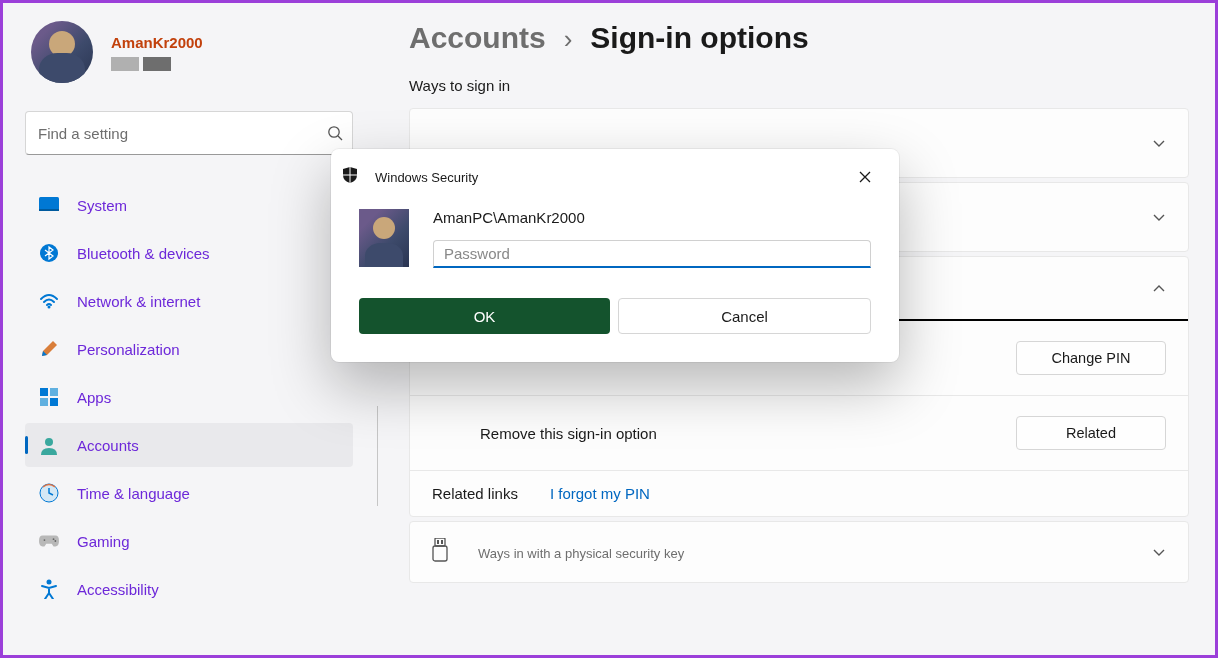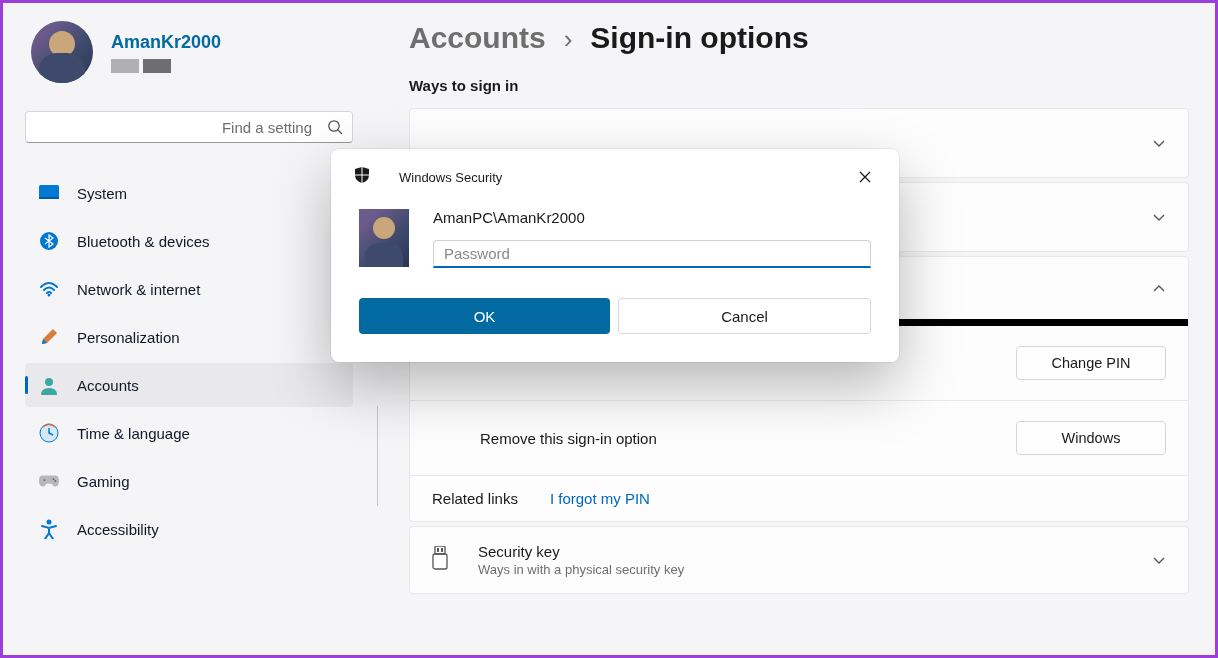--- a/index.html
+++ b/index.html
@@ -5,85 +5,85 @@
 * { box-sizing: border-box; margin: 0; padding: 0; font-family: "Segoe UI", "Segoe UI Variable", -apple-system, sans-serif; }
 body { background: #f5f5f7; width: 1218px; height: 658px; overflow: hidden; position: relative; border: 3px solid #9b3fd9; }
 .app { display: flex; height: 100%; }
 
 
 .sidebar { width: 370px; padding: 18px 20px 0 22px; display: flex; flex-direction: column; }
 .profile { display: flex; align-items: center; gap: 18px; margin-bottom: 28px; padding-left: 6px; }
 .avatar-large { width: 62px; height: 62px; border-radius: 50%; background: linear-gradient(135deg, #6b5a8a 20%, #3d4a6b 60%, #2a3552 100%); position: relative; overflow: hidden; }
 .avatar-large::before { content: ""; position: absolute; top: 10px; left: 18px; width: 26px; height: 26px; background: #c9a77a; border-radius: 50%; }
 .avatar-large::after { content: ""; position: absolute; bottom: -10px; left: 8px; width: 46px; height: 40px; background: #3d4a6b; border-radius: 40% 40% 0 0; }
-.profile-name { font-size: 18px; font-weight: 600; color: #0369a1; margin-bottom: 4px; }
+.profile-name { font-size: 15px; font-weight: 600; color: #c2410c; margin-bottom: 4px; }
 .profile-boxes { display: flex; gap: 4px; margin-top: 6px; }
 .profile-boxes span { width: 28px; height: 14px; }
 .profile-boxes span:first-child { background: #b0b0b0; }
 .profile-boxes span:last-child { background: #6e6e6e; }
 
 .search-wrap { position: relative; margin-bottom: 28px; }
-.search-input { width: 100%; height: 32px; border: 1px solid #d6d6d6; border-bottom: 1px solid #999; border-radius: 4px; padding: 0 40px 0 12px; font-size: 15px; color: #555; background: #fff; outline: none; text-align: right; }
+.search-input { width: 100%; height: 44px; border: 1px solid #d6d6d6; border-bottom: 1px solid #999; border-radius: 4px; padding: 0 40px 0 12px; font-size: 15px; color: #555; background: #fff; outline: none; }
 .search-input::placeholder { color: #6e6e6e; }
 .search-icon { position: absolute; right: 10px; top: 50%; transform: translateY(-50%); width: 16px; height: 16px; }
 
 .nav { display: flex; flex-direction: column; gap: 4px; }
-.nav-item { display: flex; align-items: center; gap: 18px; padding: 12px 14px; border-radius: 4px; cursor: pointer; font-size: 15px; color: #0f172a; position: relative; }
+.nav-item { display: flex; align-items: center; gap: 18px; padding: 12px 14px; border-radius: 4px; cursor: pointer; font-size: 15px; color: #6d28d9; position: relative; }
 .nav-item.active { background: #e9e9ec; }
 .nav-item.active::before { content: ""; position: absolute; left: 0; top: 50%; transform: translateY(-50%); width: 3px; height: 18px; background: #0067c0; border-radius: 2px; }
 .nav-icon { width: 20px; height: 20px; display: flex; align-items: center; justify-content: center; flex-shrink: 0; }
 
 
 .main { flex: 1; padding: 18px 26px 0 36px; overflow: hidden; }
 .breadcrumb { display: flex; align-items: baseline; gap: 18px; margin-bottom: 22px; }
 .crumb-parent { font-size: 30px; font-weight: 600; color: #6e6e6e; }
 .crumb-sep { font-size: 26px; color: #6e6e6e; font-weight: 400; }
 .crumb-current { font-size: 30px; font-weight: 600; color: #1a1a1a; }
-.section-title { font-size: 15px; font-weight: 700; color: #1a1a1a; margin-bottom: 14px; }
+.section-title { font-size: 15px; font-weight: 400; color: #1a1a1a; margin-bottom: 14px; }
 
 .card { background: #fdfdfd; border: 1px solid #e8e8e8; border-radius: 4px; margin-bottom: 4px; }
 .card-head { display: flex; align-items: center; padding: 18px 22px; gap: 24px; }
 .card-head.collapsed { height: 68px; }
 .card-head.expanded { height: 62px; }
 .card-icon { width: 22px; flex-shrink: 0; }
 .card-text { flex: 1; min-width: 0; }
 .card-title { font-size: 15px; color: #1a1a1a; }
 .card-sub { font-size: 13px; color: #6e6e6e; margin-top: 2px; }
 .chevron { width: 14px; height: 14px; flex-shrink: 0; }
 
-.card-body { border-top: 7px solid #000000; }
+.card-body { border-top: 2px solid #000000; }
 .card-row { display: flex; align-items: center; padding: 20px 22px 20px 70px; gap: 20px; border-bottom: 1px solid #e8e8e8; }
 .card-row:last-child { border-bottom: none; }
 .row-text { flex: 1; font-size: 15px; color: #1a1a1a; }
 .row-btn { background: #fefefe; border: 1px solid #d6d6d6; border-radius: 4px; padding: 8px 22px; font-size: 14.5px; color: #1a1a1a; cursor: pointer; min-width: 150px; text-align: center; }
 
 .related { display: flex; align-items: center; gap: 32px; padding: 14px 22px; font-size: 15px; }
 .related-label { color: #1a1a1a; }
 .related-link { color: #0067c0; cursor: pointer; }
 
 
 .dialog-overlay { position: absolute; inset: 0; display: flex; align-items: flex-start; justify-content: flex-start; pointer-events: none; }
 .dialog { position: absolute; left: 328px; top: 146px; width: 568px; background: #fff; border-radius: 8px; box-shadow: 0 24px 60px rgba(0,0,0,0.28), 0 0 0 1px rgba(0,0,0,0.05); padding: 0; pointer-events: auto; }
-.dialog-header { display: flex; align-items: center; padding: 16px 22px 8px 22px; gap: 28px; }
+.dialog-header { display: flex; align-items: center; padding: 16px 22px 8px 10px; gap: 16px; }
 .shield-icon { width: 18px; height: 18px; }
 .dialog-header-title { font-size: 13px; color: #1a1a1a; flex: 1; }
 .close-btn { width: 24px; height: 24px; display: flex; align-items: center; justify-content: center; cursor: pointer; border: none; background: none; }
 .dialog-body { padding: 12px 28px 24px 28px; }
 .dialog-heading { font-size: 22px; font-weight: 600; color: #1a1a1a; margin-bottom: 24px; }
 .cred-row { display: flex; gap: 18px; align-items: flex-start; }
 .avatar-small { width: 50px; height: 58px; background: linear-gradient(135deg, #6b5a8a 20%, #3d4a6b 60%, #2a3552 100%); position: relative; overflow: hidden; }
 .avatar-small::before { content: ""; position: absolute; top: 8px; left: 14px; width: 22px; height: 22px; background: #c9a77a; border-radius: 50%; }
 .avatar-small::after { content: ""; position: absolute; bottom: -8px; left: 6px; width: 38px; height: 32px; background: #3d4a6b; border-radius: 40% 40% 0 0; }
 .cred-fields { flex: 1; margin-left: 6px; }
 .account-label { font-size: 15px; color: #1a1a1a; margin-bottom: 14px; }
 .password-input { width: 100%; height: 28px; border: 1px solid #d0d0d0; border-bottom: 2px solid #0067c0; border-radius: 4px 4px 0 0; padding: 11px 10px; font-size: 15px; outline: none; }
 .password-input::placeholder { color: #888; }
 .dialog-actions { display: flex; gap: 8px; padding: 6px 28px 28px 28px; }
 .dlg-btn { flex: 1; height: 36px; border-radius: 4px; font-size: 15px; cursor: pointer; }
-.dlg-btn.primary { background: #0369a1; color: #fff; border: none; }
+.dlg-btn.primary { background: #14532d; color: #fff; border: none; }
 .dlg-btn.secondary { background: #fff; color: #1a1a1a; border: 1px solid #d6d6d6; }
 
 .spine { position: absolute; left: 374px; top: 403px; width: 1px; height: 100px; background: #c6c6c6; }
 </style>
 </head>
 <body>
 
 <div class="app">
 
   <aside class="sidebar">
@@ -136,20 +136,31 @@
       </div>
       <div class="nav-item">
         <span class="nav-icon">
             <svg width="20" height="20" viewBox="0 0 20 20">
               <path d="M14 2 L18 6 L8 16 L3 17 L4 12 Z" fill="#d97e3a"></path>
               <path d="M3 17 L4 12 L8 16 Z" fill="#0078d4"></path>
             </svg>
           </span>
         <span>Personalization</span>
       </div>
+      <div class="nav-item">
+        <span class="nav-icon">
+            <svg width="18" height="18" viewBox="0 0 18 18">
+              <rect x="0" y="0" width="8" height="8" fill="#0078d4"></rect>
+              <rect x="10" y="0" width="8" height="8" fill="#60b0e0"></rect>
+              <rect x="0" y="10" width="8" height="8" fill="#60b0e0"></rect>
+              <rect x="10" y="10" width="8" height="8" fill="#0078d4"></rect>
+            </svg>
+          </span>
+        <span>Apps</span>
+      </div>
       <div class="nav-item active">
         <span class="nav-icon">
             <svg width="20" height="20" viewBox="0 0 20 20">
               <circle cx="10" cy="7" r="4" fill="#3aa89e"></circle>
               <path d="M2 20 Q2 13 10 13 Q18 13 18 20 Z" fill="#3aa89e"></path>
             </svg>
           </span>
         <span>Accounts</span>
       </div>
       <div class="nav-item">
@@ -219,39 +230,38 @@
             <path d="M2 10 L7 5 L12 10" fill="none" stroke="#555" stroke-width="1.4"></path>
           </svg>
       </div>
       <div class="card-body">
         <div class="card-row">
           <span class="row-text" style="visibility:hidden">Change your PIN</span>
           <button class="row-btn">Change PIN</button>
         </div>
         <div class="card-row">
           <span class="row-text">Remove this sign-in option</span>
-          <button class="row-btn">Windows</button>
+          <button class="row-btn">Related</button>
         </div>
         <div class="related">
           <span class="related-label">Related links</span>
           <a class="related-link">I forgot my PIN</a>
         </div>
       </div>
     </div>
 
     <div class="card" style="margin-top:4px">
       <div class="card-head" style="padding:16px 22px">
         <span class="card-icon"><svg width="16" height="24" viewBox="0 0 16 24">
               <rect x="3" y="0" width="10" height="8" rx="1" fill="none" stroke="#555" stroke-width="1.3"></rect>
               <rect x="5" y="2" width="2" height="4" fill="#555"></rect>
               <rect x="9" y="2" width="2" height="4" fill="#555"></rect>
               <rect x="1" y="8" width="14" height="15" rx="2" fill="none" stroke="#555" stroke-width="1.3"></rect>
             </svg></span>
         <div class="card-text">
-          <div class="card-title">Security key</div>
           <div class="card-sub">Ways in with a physical security key</div>
         </div>
         <svg class="chevron" viewBox="0 0 14 14">
             <path d="M2 5 L7 10 L12 5" fill="none" stroke="#555" stroke-width="1.4"></path>
           </svg>
       </div>
     </div>
   </main>
 </div>
 

